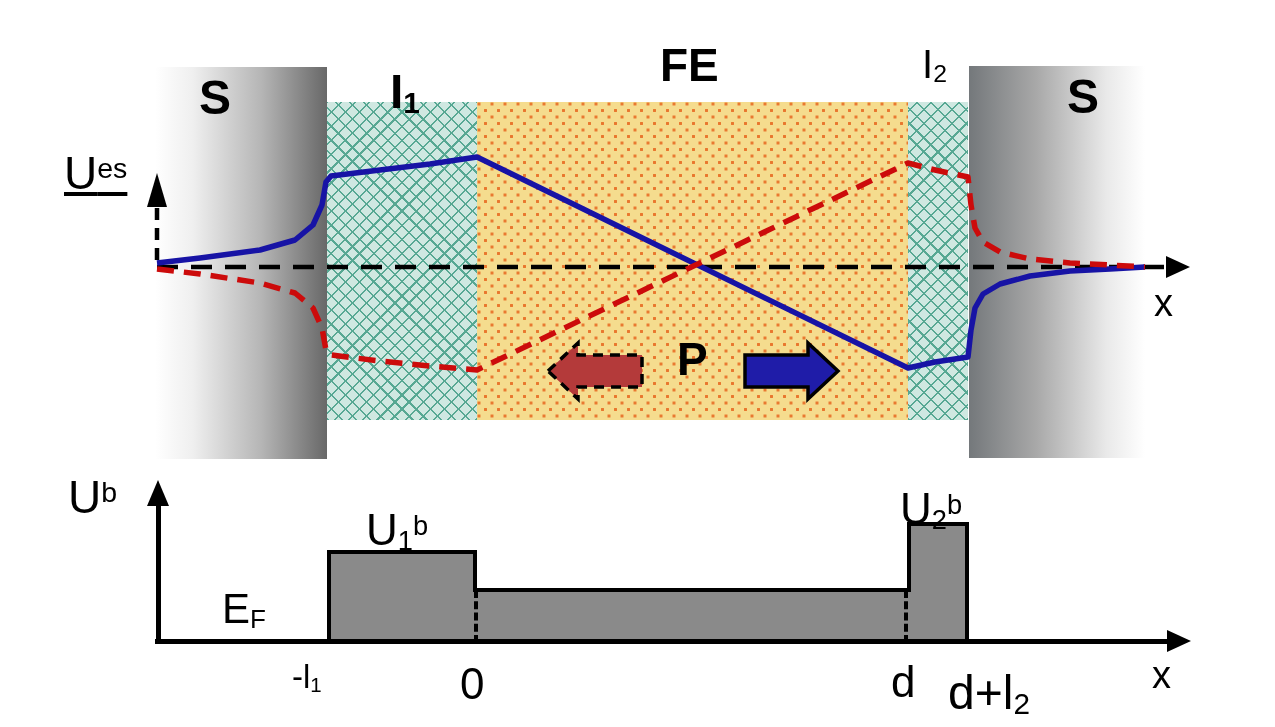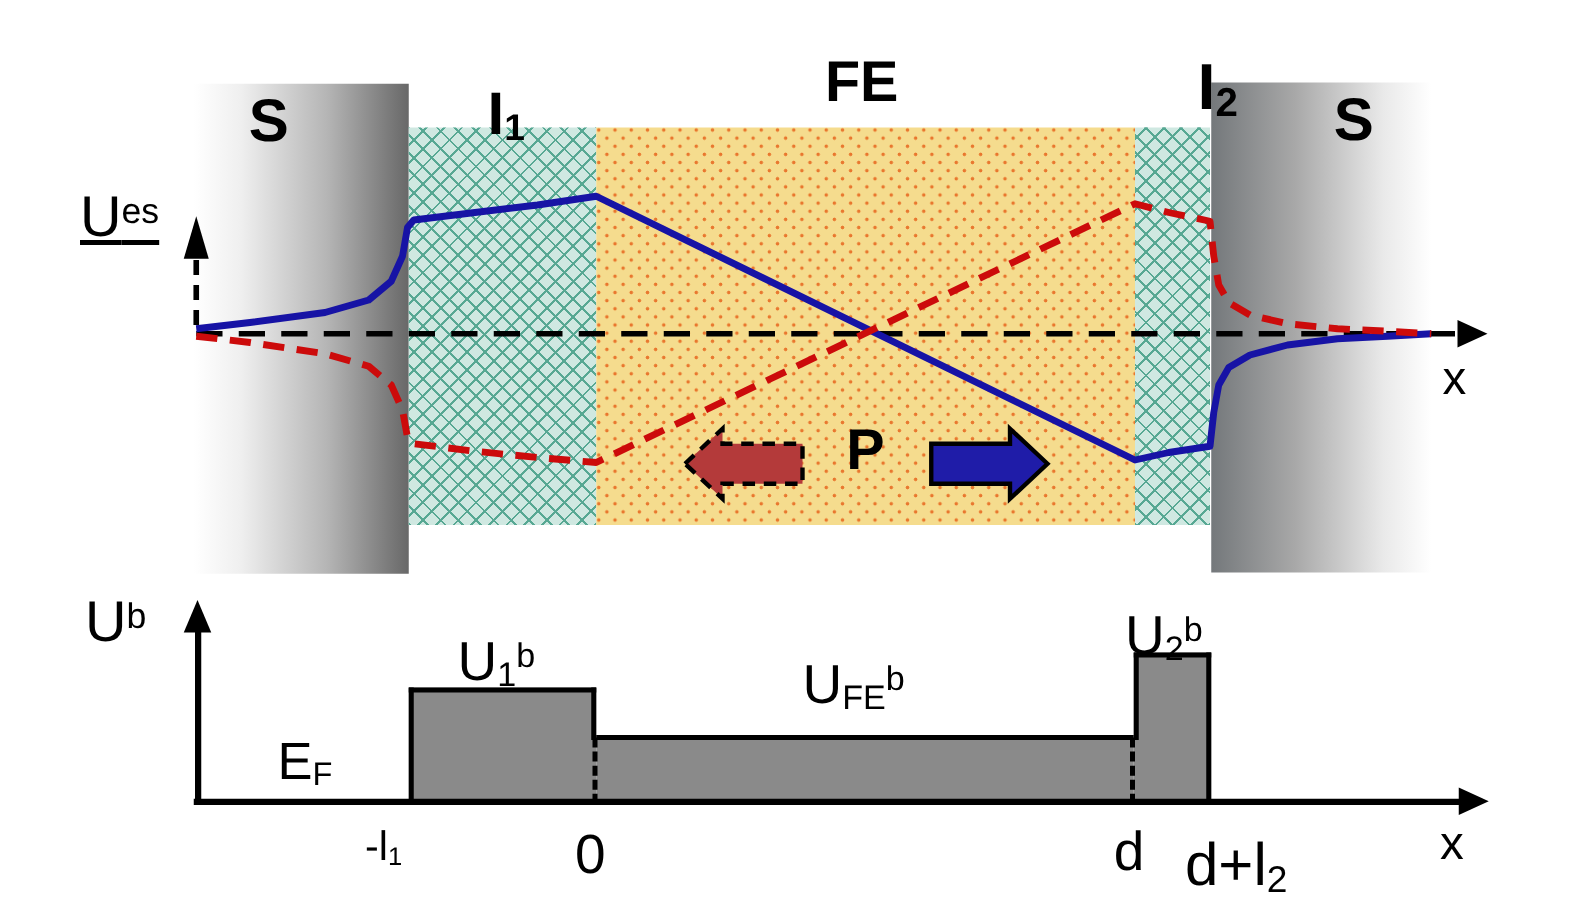--- a/index.html
+++ b/index.html
@@ -54,21 +54,21 @@
   #b-xaxis-head{position:absolute; left:1167px; top:630px; width:0; height:0; z-index:3;
     border-top:11px solid transparent; border-bottom:11px solid transparent; border-left:24px solid #000;}
   
   .lbl{position:absolute; line-height:1; white-space:nowrap;}
   .lbl sub{font-size:62%; vertical-align:-18%;}
   .lbl sup{font-size:62%; vertical-align:38%;}
   #lbl-ues    {left:64px;  top:150px; font-size:46px;text-decoration:underline;}
   #lbl-s-left {left:199px; top:74px;  font-size:48px; font-weight:700;}
   #lbl-i1     {left:390px; top:44px;  font-size:48px; font-weight:700;margin-top:24px;}
   #lbl-fe     {left:660px; top:42px;  font-size:46px; font-weight:700;}
-  #lbl-i2     {left:922px; top:44px;  font-size:52px; font-weight:700;margin-left:36px;}
+  #lbl-i2     {left:922px; top:44px;  font-size:40px; font-weight:400;}
   #lbl-s-right{left:1067px;top:73px;  font-size:48px; font-weight:700;}
   #lbl-x-top  {left:1154px;top:284px; font-size:38px;}
   #lbl-p      {left:677px; top:336px; font-size:46px; font-weight:700;}
   #lbl-ub     {left:68px;  top:474px; font-size:46px;}
   #lbl-u1b    {left:366px; top:496px; font-size:44px;margin-top:12px;}
   #lbl-ufeb   {left:642px; top:526px; font-size:44px;}
   #lbl-u2b    {left:900px; top:487px; font-size:44px;}
   #lbl-ef     {left:222px; top:588px; font-size:42px;}
   #tick-neg-l1{left:292px; top:660px; font-size:33px;}
   #tick-0     {left:460px; top:662px; font-size:44px;}
@@ -105,21 +105,20 @@
   <div class="barrier" id="ufe-barrier"></div>
   <div class="barrier" id="u2-barrier"></div>
   <div id="u2-left-edge"></div>
   <div class="vdash" id="dash-zero"></div>
   <div class="vdash" id="dash-d"></div>
   <div id="b-xaxis"></div>
   <div id="b-xaxis-head"></div>
 
   <div class="lbl" id="lbl-ub"><span>U</span><sup>b</sup></div>
   <div class="lbl" id="lbl-u1b"><span>U</span><sub>1</sub><sup>b</sup></div>
-  <div class="lbl" id="lbl-ufeb"><span>U</span><sub>FE</sub><sup>b</sup></div>
   <div class="lbl" id="lbl-u2b"><span>U</span><sub>2</sub><sup>b</sup></div>
   <div class="lbl" id="lbl-ef"><span>E</span><sub>F</sub></div>
   <div class="lbl" id="tick-neg-l1"><span>-l</span><sub>1</sub></div>
   <div class="lbl" id="tick-0">0</div>
   <div class="lbl" id="tick-d">d</div>
   <div class="lbl" id="tick-dl2"><span>d+l</span><sub>2</sub></div>
   <div class="lbl" id="lbl-x-bot">x</div>
 
   <svg id="overlay" viewBox="0 0 1275 727">
 

